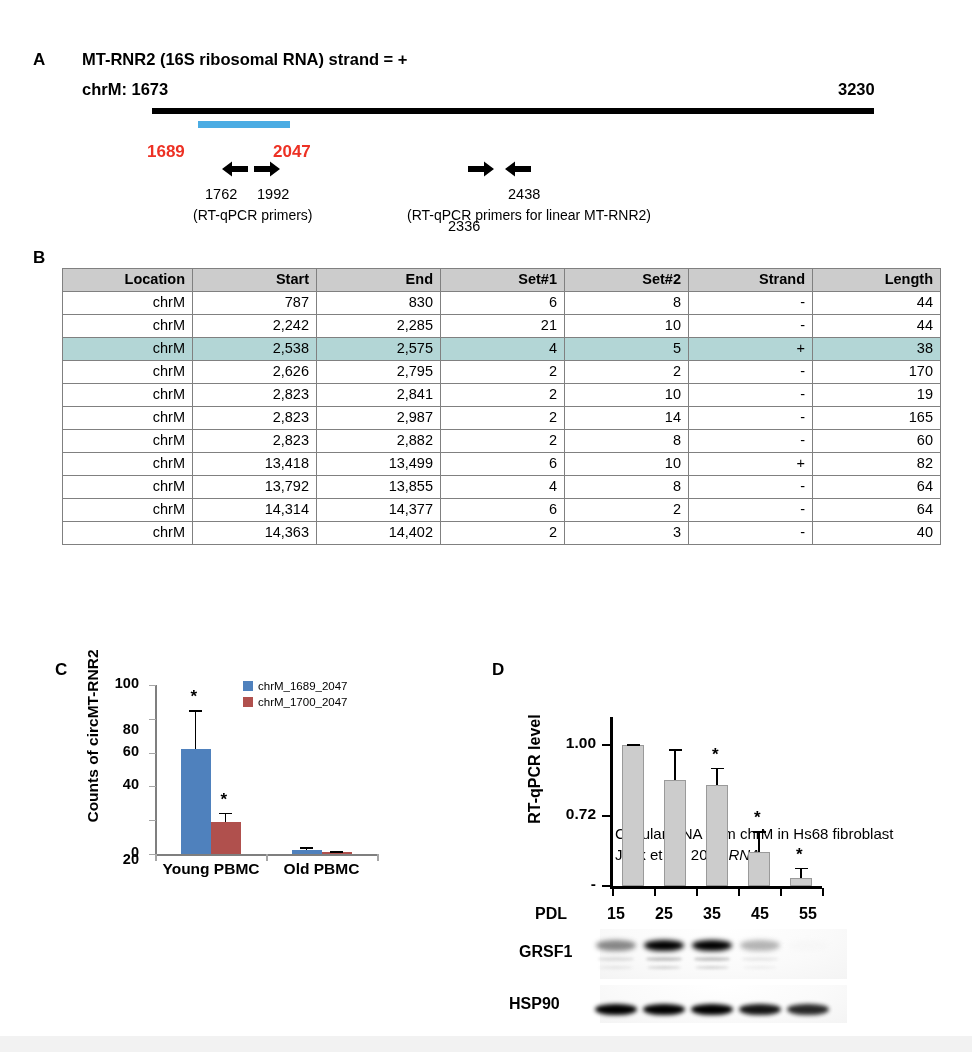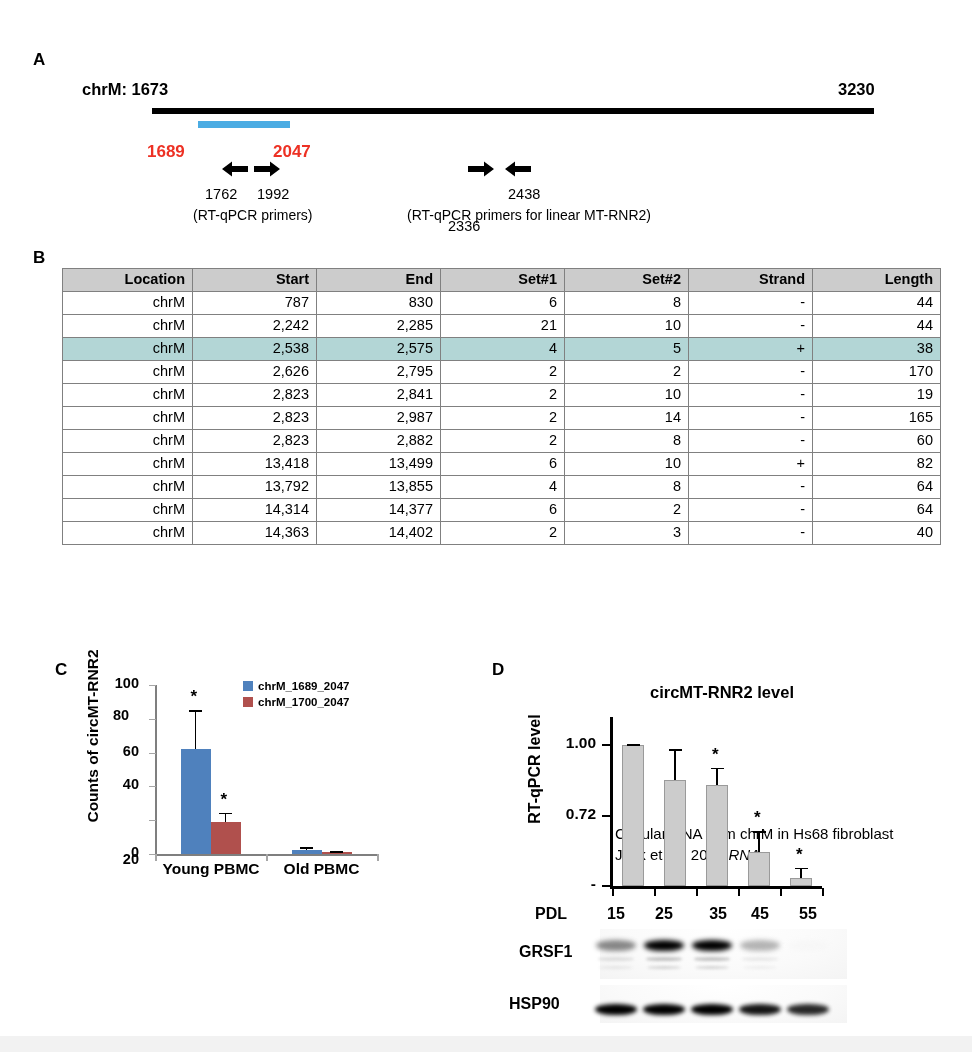--- a/index.html
+++ b/index.html
@@ -136,21 +136,21 @@
   .c-errcap {
     position:absolute; width:13px; height:1.8px; background:#000;
   }
   .c-star {
     position:absolute; font-size:17px; font-weight:bold; line-height:1;
   }
   .c-xlabel {
     position:absolute; font-size:15.5px; font-weight:bold; top:205px; white-space:nowrap;
   }
   .c-legend {
-    position:absolute; left:188px; top:25px; font-size:11.5px; font-weight:bold;
+    position:absolute; left:188px; top:25px; font-size:11.5px; font-weight:normal;
   }
   .c-legend .row { display:flex; align-items:center; margin-bottom:4px; }
   .c-legend .sw { width:10px; height:10px; margin-right:5px; }
   .c-major-tick {
     position:absolute; top:199px; width:1.5px; height:7px; background:#a6a6a6;
   }
 
   
   #panelD { position:absolute; left:492px; top:655px; width:440px; height:390px; }
   .d-title {
@@ -196,20 +196,21 @@
   }
   #gel-grsf1 { left:108px; top:24px; width:247px; height:50px; }
   #gel-hsp90 { left:108px; top:80px; width:247px; height:38px; }
   .band { position:absolute; border-radius:48% / 52%; }
 </style>
 </head>
 <body>
 
 <div id="panelA">
   <div class="panel-letter" id="pl-a">A</div>
+  <div class="a-title">MT-RNR2 (16S ribosomal RNA) strand = +</div>
   <div class="a-chrm">chrM: 1673</div>
   <div class="a-end">3230</div>
 
   <div class="a-genebar"></div>
   <div class="a-bluebar"></div>
 
   <div class="a-red" id="a-red-1">1689</div>
   <div class="a-red" id="a-red-2">2047</div>
 
   <div class="arrow" id="arr-1">
@@ -381,21 +382,21 @@
   <div id="c-ticks">
       <div class="c-tick" style="top: 199px;"></div>
       <div class="c-tlabel" style="left: 48px; top: 189px;">0</div>
       <div class="c-tick" style="top: 165.2px;"></div>
       <div class="c-tlabel" style="left: 48px; top: 155.2px; margin-top: 41px;">20</div>
       <div class="c-tick" style="top: 131.4px;"></div>
       <div class="c-tlabel" style="left: 48px; top: 121.4px;">40</div>
       <div class="c-tick" style="top: 97.6px;"></div>
       <div class="c-tlabel" style="left: 48px; top: 87.6px;">60</div>
       <div class="c-tick" style="top: 63.8px;"></div>
-      <div class="c-tlabel" style="left: 48px; top: 52px; text-align: center;">80</div>
+      <div class="c-tlabel" style="left: 48px; top: 66px;">80</div>
       <div class="c-tick" style="top: 30px;"></div>
       <div class="c-tlabel" style="left: 48px; top: 20px;">100</div>
     </div>
   <div id="c-bars">
       <div class="c-bar" style="left: 125.5px; top: 94.22px; width: 30px; height: 104.78px; background: rgb(79, 129, 189);"></div>
       <div class="c-err" style="left: 139.75px; top: 55.35px; height: 38.87px;"></div>
       <div class="c-errcap" style="left: 134px; top: 55.35px;"></div>
       <div class="c-star" style="left: 135.5px; top: 33.35px;">*</div>
       <div class="c-bar" style="left: 155.5px; top: 166.89px; width: 30px; height: 32.11px; background: rgb(176, 80, 77);"></div>
       <div class="c-err" style="left: 169.75px; top: 157.595px; height: 9.295px;"></div>
@@ -422,21 +423,20 @@
       </div>
       <div class="row">
         <span class="sw" style="background: rgb(176, 80, 77);"></span>
         <span>chrM_1700_2047</span>
       </div>
     </div>
 </div>
 
 <div class="panel-letter" id="pl-d">D</div>
 <div id="panelD">
-  <div class="d-title">circMT-RNR2 level</div>
   <div class="d-ylabel">RT-qPCR level</div>
   <div class="d-axis-y"></div>
   <div class="d-axis-x"></div>
   <div id="d-ticks">
       <div class="d-tick" style="top: 230px;"></div>
       <div class="d-tlabel" style="left: 52px; top: 220px;">-</div>
       <div class="d-tick" style="top: 159.583px;"></div>
       <div class="d-tlabel" style="left: 52px; top: 149.583px;">0.72</div>
       <div class="d-tick" style="top: 89.1667px;"></div>
       <div class="d-tlabel" style="left: 52px; top: 79.1667px;">1.00</div>
@@ -466,21 +466,21 @@
       <div class="d-star" style="left: 304px; top: 190.692px;">*</div>
       <div class="d-xtick" style="left: 288px;"></div>
       <div class="d-xtick" style="left: 330px;"></div>
     </div>
 
   <div class="blot-wrap">
     <div class="pdl-label">PDL</div>
     <div id="pdl-nums">
         <div class="pdl-num" style="left: 109px;">15</div>
         <div class="pdl-num" style="left: 157px;">25</div>
-        <div class="pdl-num" style="left: 205px; text-align: right;">35</div>
+        <div class="pdl-num" style="left: 205px;">35</div>
         <div class="pdl-num" style="left: 253px;">45</div>
         <div class="pdl-num" style="left: 301px;">55</div>
       </div>
     <div class="blot-rowlabel" id="lab-grsf1" style="left:27px; top:38px;">GRSF1</div>
     <div class="blot-rowlabel" id="lab-hsp90" style="left:17px; top:90px;">HSP90</div>
     <div class="gel" id="gel-grsf1">
         <div class="band" style="left: -4px; top: 10.5px; width: 40px; height: 11px; background: rgb(97, 97, 97); filter: blur(2.4px); opacity: 0.753;"></div>
         <div class="band" style="left: -2px; top: 28.25px; width: 36px; height: 3.5px; background: rgb(195, 195, 195); filter: blur(1.8px); opacity: 0.50314;"></div>
         <div class="band" style="left: -1px; top: 36.5px; width: 34px; height: 3px; background: rgb(208, 208, 208); filter: blur(1.8px); opacity: 0.4709;"></div>
         <div class="band" style="left: 44px; top: 10.5px; width: 40px; height: 11px; background: rgb(0, 0, 0); filter: blur(2.4px); opacity: 1;"></div>

